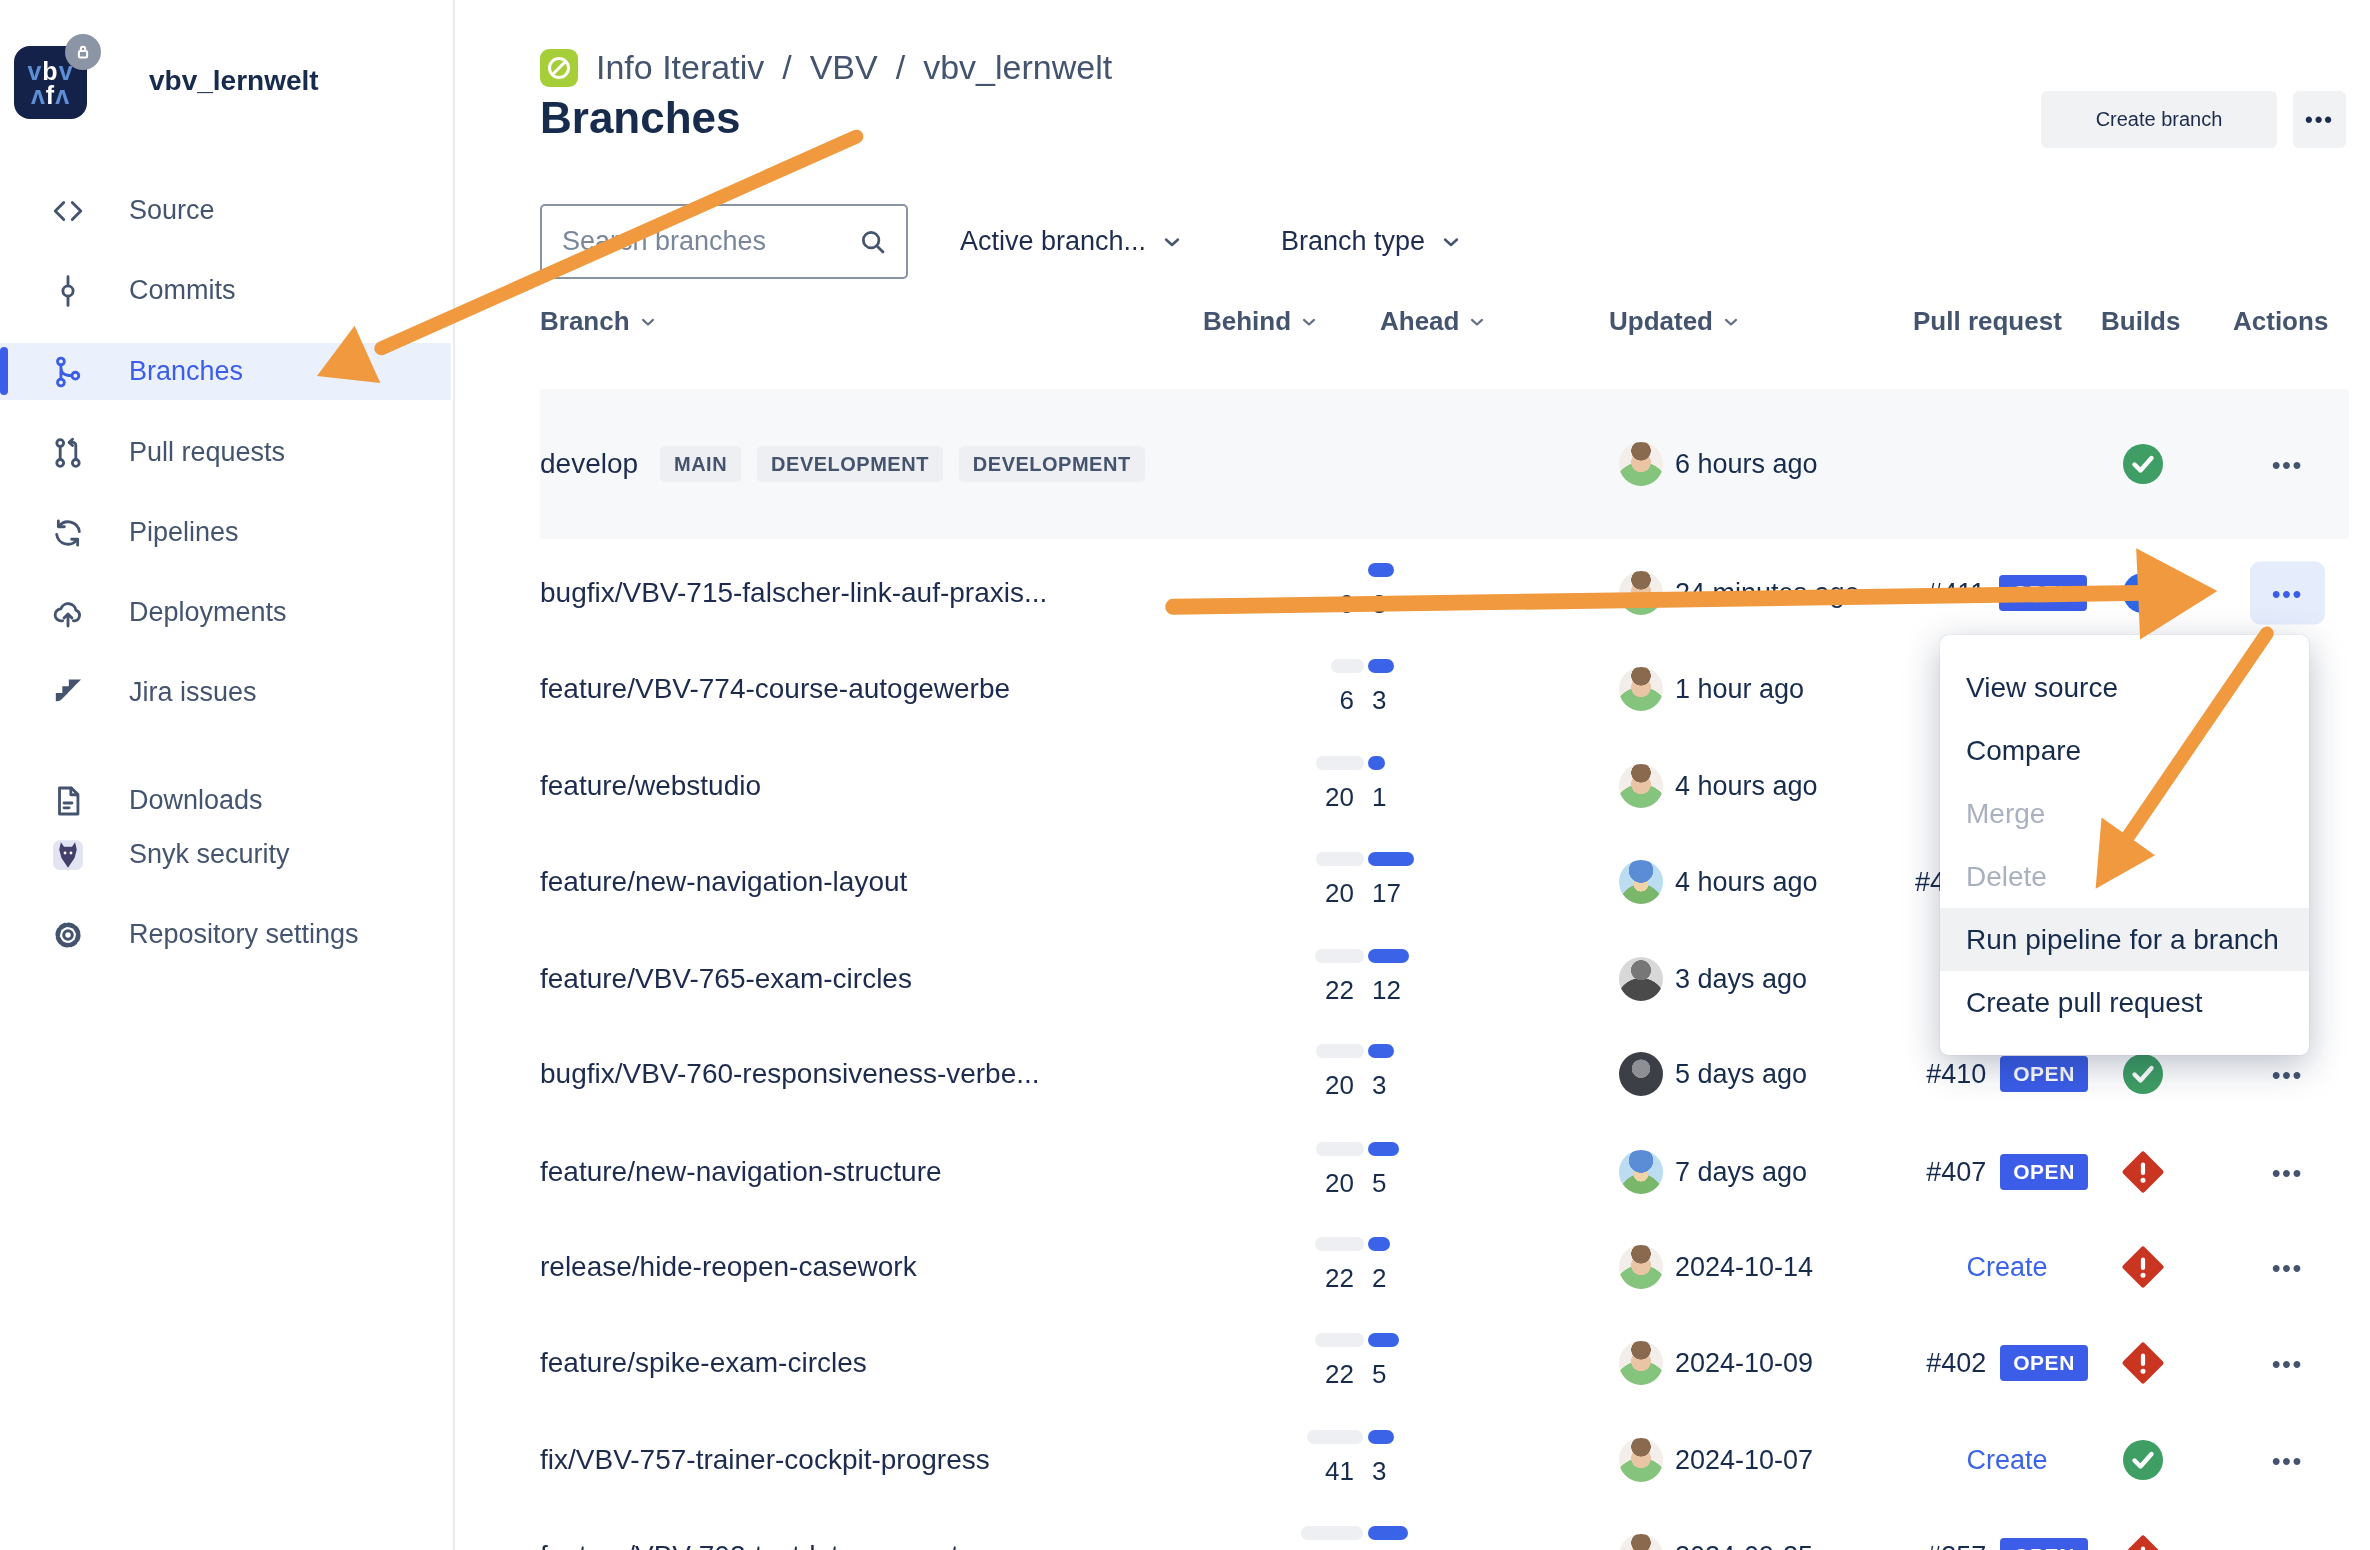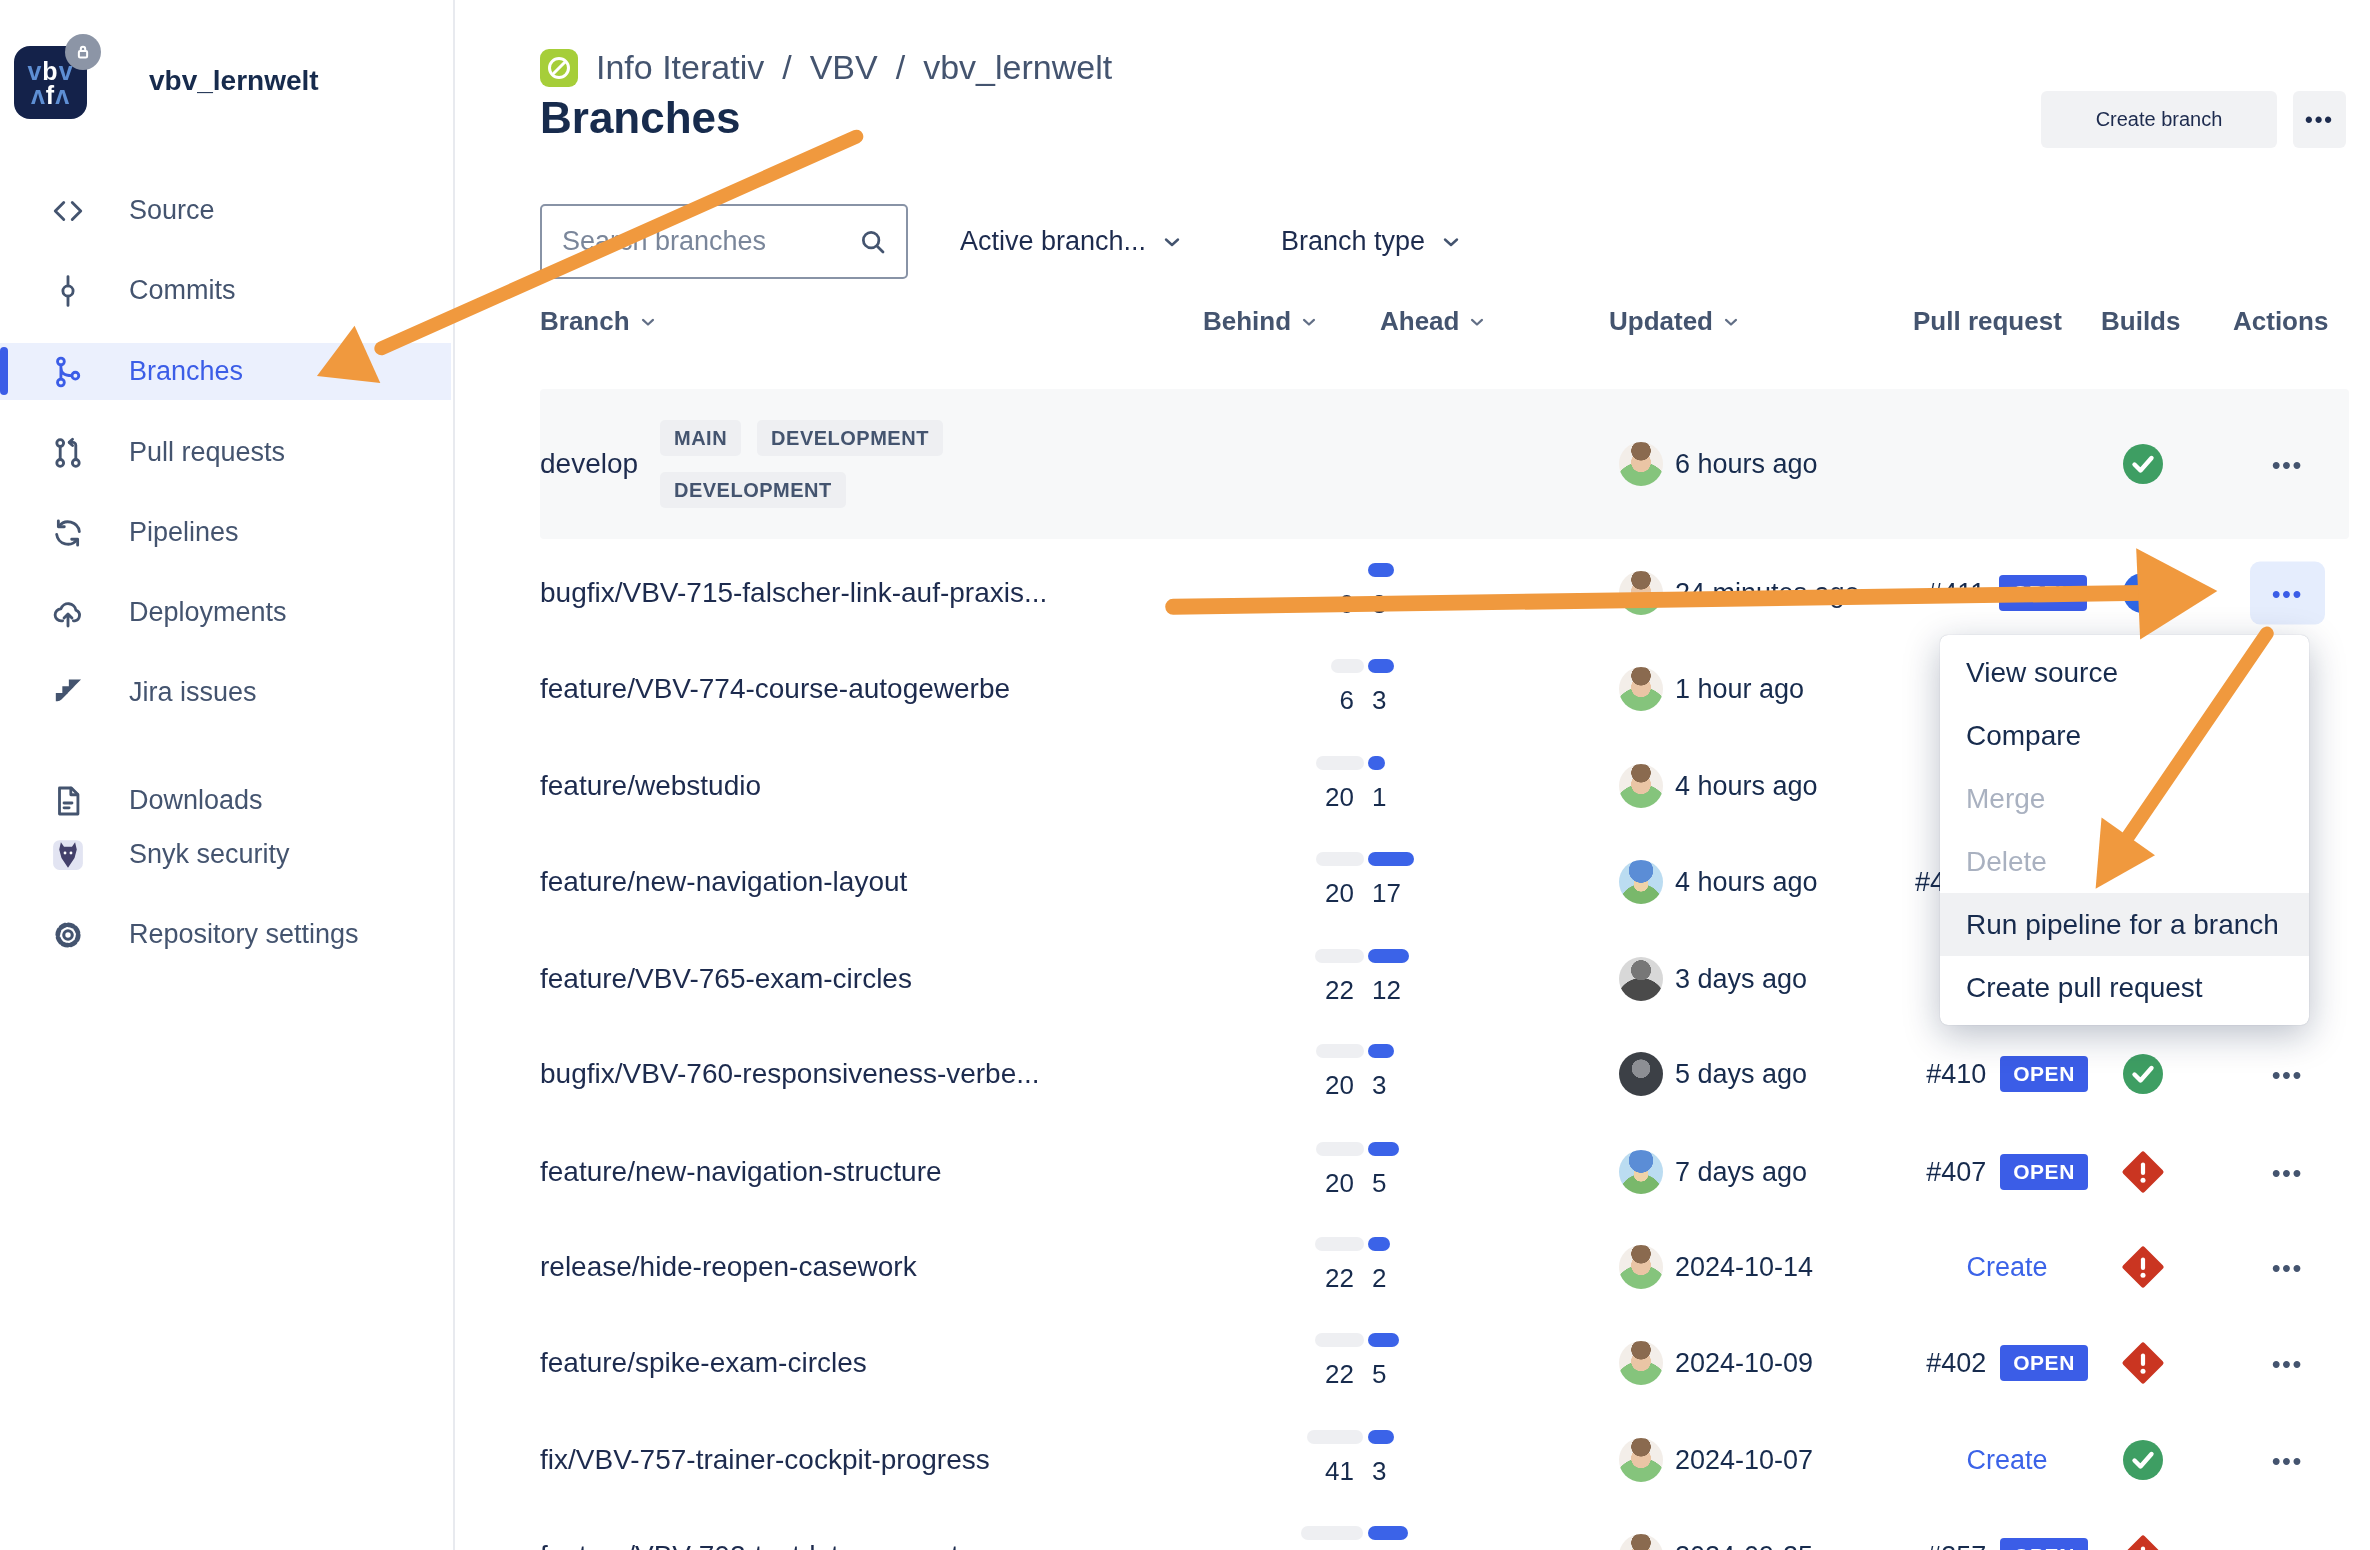--- a/index.html
+++ b/index.html
@@ -52,21 +52,21 @@
          font-weight:bold;color:#44546F;}
   .th{position:absolute;top:0;display:flex;align-items:center;gap:8px;cursor:pointer;}
   .th.c-branch{left:0}.th.c-behind{left:663px}.th.c-ahead{left:840px}.th.c-updated{left:1069px}
   .th.c-pr{left:1373px;cursor:default}.th.c-builds{left:1561px;cursor:default}.th.c-actions{left:1693px;cursor:default}
 
   .row{position:absolute;left:540px;width:1809px;height:96px;}
   .row.featured{background:#F7F8F9;border-radius:4px;height:150px;}
   .bname{position:absolute;left:0;top:50%;transform:translateY(-50%);font-size:28px;color:#1D2B4E;
          cursor:pointer;white-space:nowrap;}
   .chips{position:absolute;left:120px;top:50%;transform:translateY(-50%);display:flex;
-         flex-direction:column;gap:16px;}
+         flex-direction:row;gap:16px;}
   .chiprow{display:flex;gap:16px;}
   .chip{background:#EEEFF2;border-radius:5px;height:36px;display:flex;align-items:center;
         padding:0 14px;font-size:20px;font-weight:bold;color:#44546F;letter-spacing:0.5px;}
   .bargrp{position:absolute;top:calc(50% - 30px);left:0;width:891px;height:14px;}
   .bar-behind{position:absolute;height:14px;border-radius:7px;background:#EEEFF2;top:0;}
   .bar-ahead{position:absolute;height:14px;border-radius:7px;background:#3B63E8;top:0;}
   .numrow{position:absolute;top:calc(50% - 6px);height:34px;line-height:34px;font-size:26px;color:#172B4D;}
   .num-behind{position:absolute;left:693px;width:121px;text-align:right;}
   .num-ahead{position:absolute;left:832px;}
   .avatar{position:absolute;left:1079px;top:50%;transform:translateY(-50%);width:44px;height:44px;
@@ -94,21 +94,21 @@
   .prlink{font-size:27px;color:#3B63E8;cursor:pointer;}
   .buildcell{position:absolute;left:1581px;top:50%;transform:translateY(-50%);width:44px;height:44px;cursor:pointer;}
   .actions{position:absolute;left:1710px;top:50%;transform:translateY(-50%);width:75px;height:63px;
            display:flex;align-items:center;justify-content:center;font-weight:bold;font-size:24px;
            letter-spacing:2px;color:#44546F;cursor:pointer;border-radius:10px;}
   .actions.open{background:#E5EDFD;color:#3B5DE7;}
 
   
   .menu{position:absolute;left:1940px;top:635px;width:369px;background:#fff;border-radius:8px;
         box-shadow:0 10px 36px rgba(9,30,66,.28), 0 0 1px rgba(9,30,66,.3);z-index:30;
-        padding:6px 0;box-sizing:border-box;}
+        padding:21px 0;box-sizing:border-box;}
   .menu-item{height:63px;display:flex;align-items:center;padding:0 26px;font-size:28px;
              color:#172B4D;cursor:pointer;white-space:nowrap;}
   .menu-item.disabled{color:#A9B1C0;cursor:default;}
   .menu-item.highlight{background:#F0F1F3;}
 
   
   .arrows{position:absolute;left:0;top:0;z-index:40;pointer-events:none;}
 </style>
 </head>
 <body>

